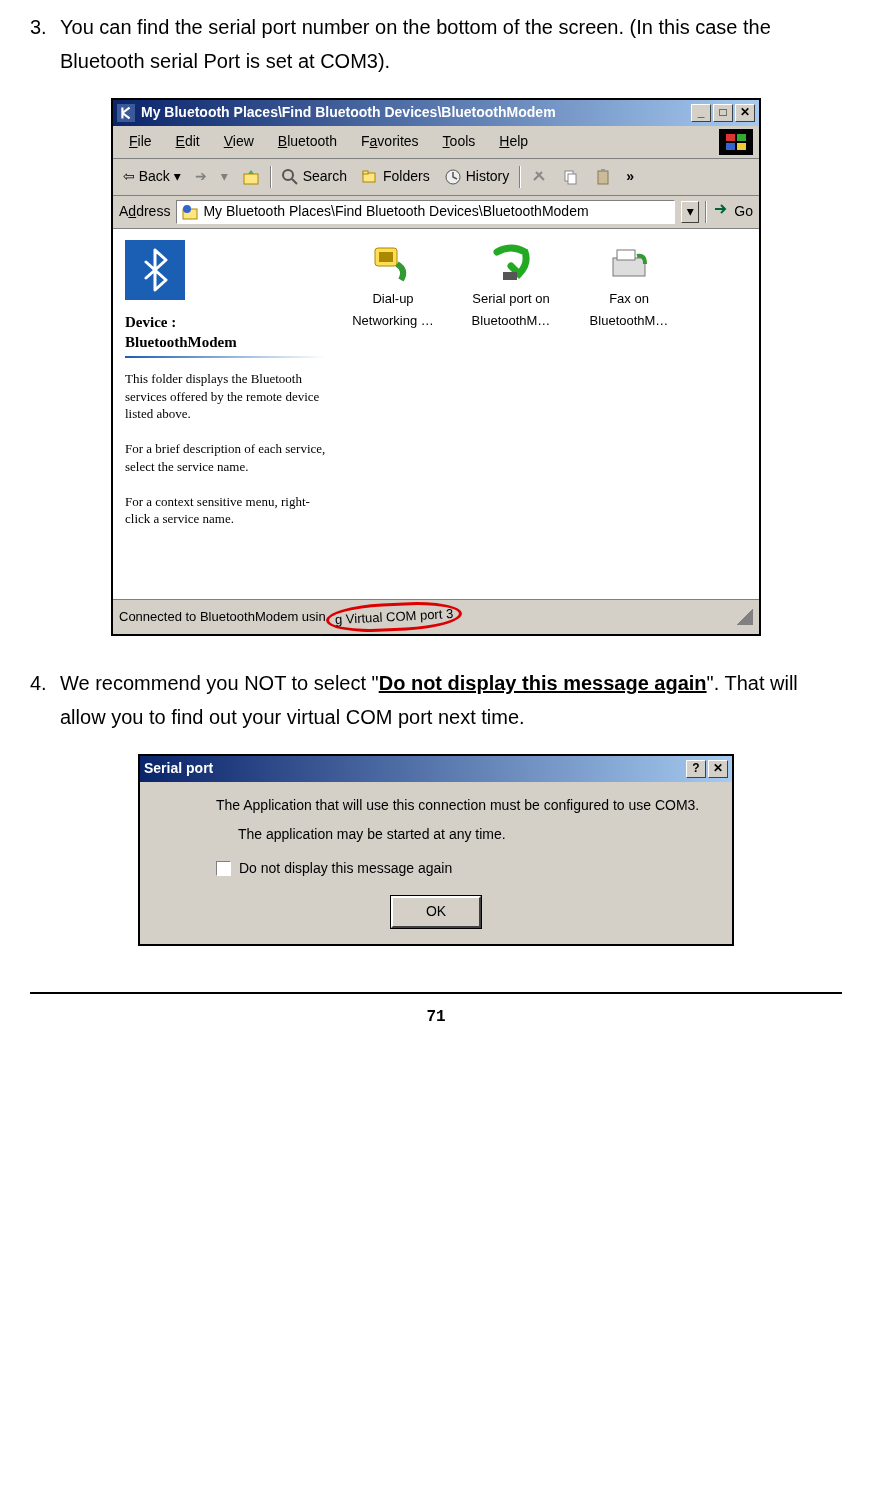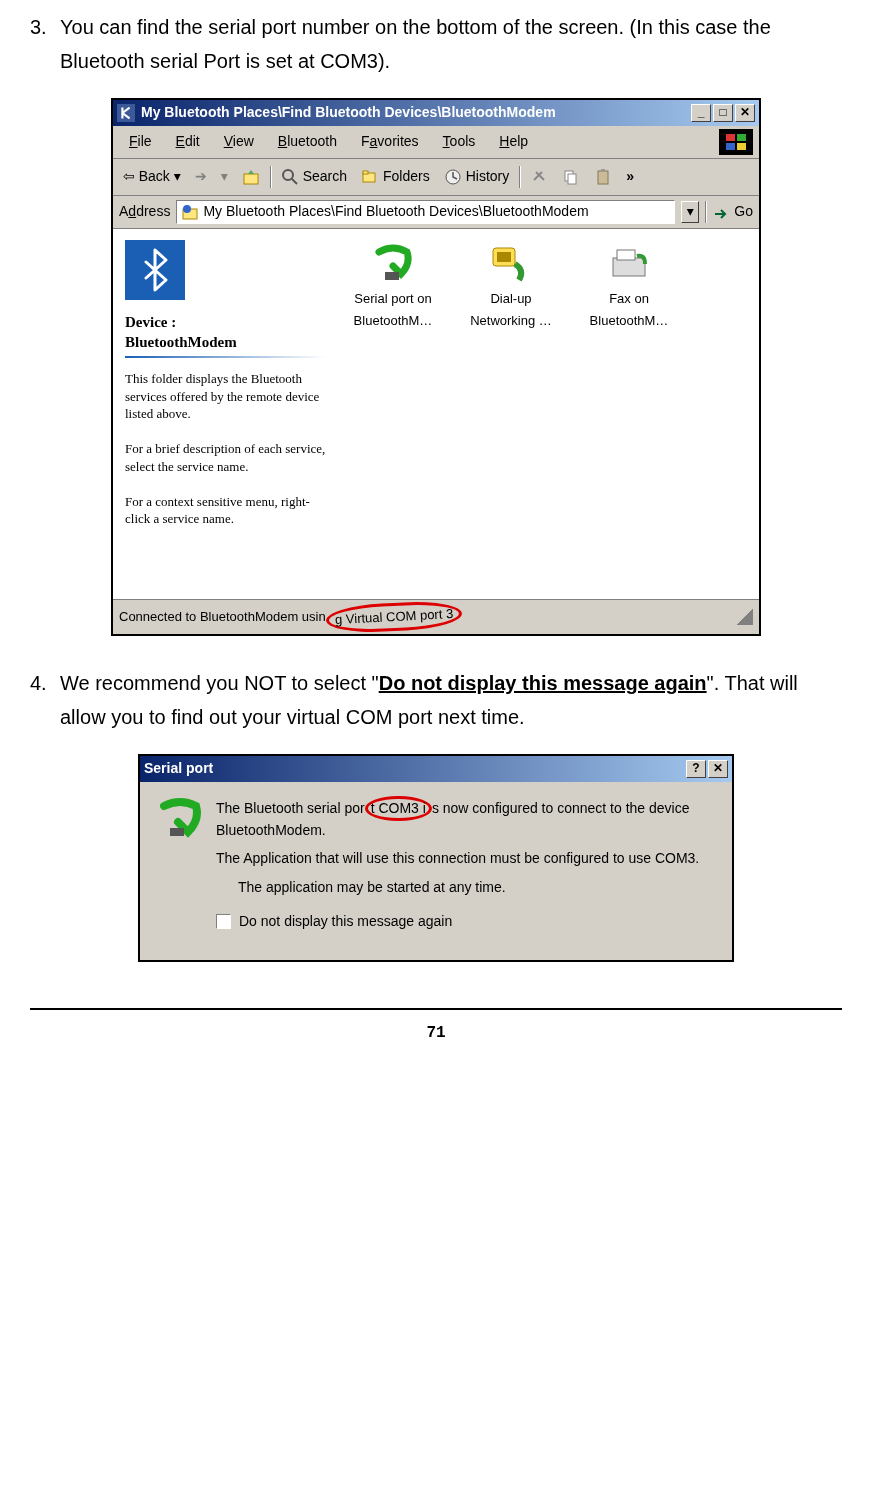--- a/index.html
+++ b/index.html
@@ -92,21 +92,21 @@
     height: 24px;
     display: flex; align-items: center;
     padding: 0 4px;
     gap: 4px;
   }
   .addr-dd {
     width: 18px; height: 22px; background: #d4d0c8;
     border: 1px solid #fff; border-right-color:#404040; border-bottom-color:#404040;
     text-align: center; line-height: 18px;
   }
-  .go-btn { display: flex; align-items: flex-end; gap: 4px; }
+  .go-btn { display: flex; align-items: flex-start; gap: 4px; }
   .content-area {
     background: #fff;
     display: flex;
     height: 370px;
     border-top: 1px solid #fff;
   }
   .left-pane {
     width: 225px;
     padding: 10px 12px;
     font-size: 13px;
@@ -316,35 +316,35 @@
       <div class="device-name">BluetoothModem</div>
       <div class="blue-line"></div>
       <p>This folder displays the Bluetooth services offered by the remote device listed above.</p><br>
       <p>For a brief description of each service, select the service name.</p><br>
       <p>For a context sensitive menu, right-click a service name.</p>
     </div>
     <div class="right-pane">
       <div class="svc-item">
         <div class="svc-icon">
           <svg width="44" height="40" viewBox="0 0 44 40">
-              <path d="M8 8 Q22 0 36 8 Q40 20 30 30 L22 22" stroke="#2a2" stroke-width="7" fill="none" stroke-linecap="round"></path>
-              <rect x="14" y="28" width="14" height="8" fill="#555"></rect>
-            </svg>
-        </div>
-        <div>Serial port on BluetoothM…</div>
-      </div>
-      <div class="svc-item">
-        <div class="svc-icon">
-          <svg width="44" height="40" viewBox="0 0 44 40">
               <rect x="4" y="4" width="22" height="18" rx="3" fill="#fd5" stroke="#a80"></rect>
               <rect x="8" y="8" width="14" height="10" fill="#a80"></rect>
               <path d="M26 20 Q36 26 30 36" stroke="#393" stroke-width="6" fill="none"></path>
             </svg>
         </div>
         <div>Dial-up Networking …</div>
+      </div>
+      <div class="svc-item">
+        <div class="svc-icon">
+          <svg width="44" height="40" viewBox="0 0 44 40">
+              <path d="M8 8 Q22 0 36 8 Q40 20 30 30 L22 22" stroke="#2a2" stroke-width="7" fill="none" stroke-linecap="round"></path>
+              <rect x="14" y="28" width="14" height="8" fill="#555"></rect>
+            </svg>
+        </div>
+        <div>Serial port on BluetoothM…</div>
       </div>
       <div class="svc-item">
         <div class="svc-icon">
           <svg width="44" height="40" viewBox="0 0 44 40">
               <rect x="6" y="14" width="32" height="18" fill="#ddd" stroke="#777"></rect>
               <rect x="10" y="6" width="18" height="10" fill="#fff" stroke="#777"></rect>
               <path d="M30 12 Q38 10 38 20" stroke="#393" stroke-width="4" fill="none"></path>
             </svg>
         </div>
         <div>Fax on BluetoothM…</div>
@@ -369,33 +369,25 @@
 
 <div class="win-frame dialog">
   <div class="titlebar">
     <div class="titlebar-text dialog-title">Serial port</div>
     <div class="win-btns">
       <div class="win-btn">?</div>
       <div class="win-btn">✕</div>
     </div>
   </div>
   <div class="dialog-body">
-    <div class="dialog-row">
-      <div class="conn-icon">
-        <svg viewBox="0 0 44 44">
-            <path d="M6 10 Q22 2 38 10 Q42 24 30 36 L20 26" stroke="#2a2" stroke-width="8" fill="none" stroke-linecap="round"></path>
-            <rect x="12" y="32" width="14" height="8" fill="#555"></rect>
-          </svg>
-      </div>
-      <div class="dialog-text">
-        <span>The Bluetooth serial por</span><span class="red-circle2"><span>t COM3 i</span></span><span>s now configured to connect to the device BluetoothModem.</span>
-      </div>
-    </div>
     <div style="margin-left:58px; margin-bottom:10px;">The Application that will use this connection must be configured to use COM3.</div>
     <div style="margin-left:80px;">The application may be started at any time.</div>
     <div class="checkbox-row">
       <div class="checkbox"></div>
       <span>Do not display this message again</span>
     </div>
+    <div class="ok-row">
+      <div class="ok-btn">OK</div>
+    </div>
   </div>
 </div>
 
 <div class="page-footer">71</div>
 
 </body></html>

